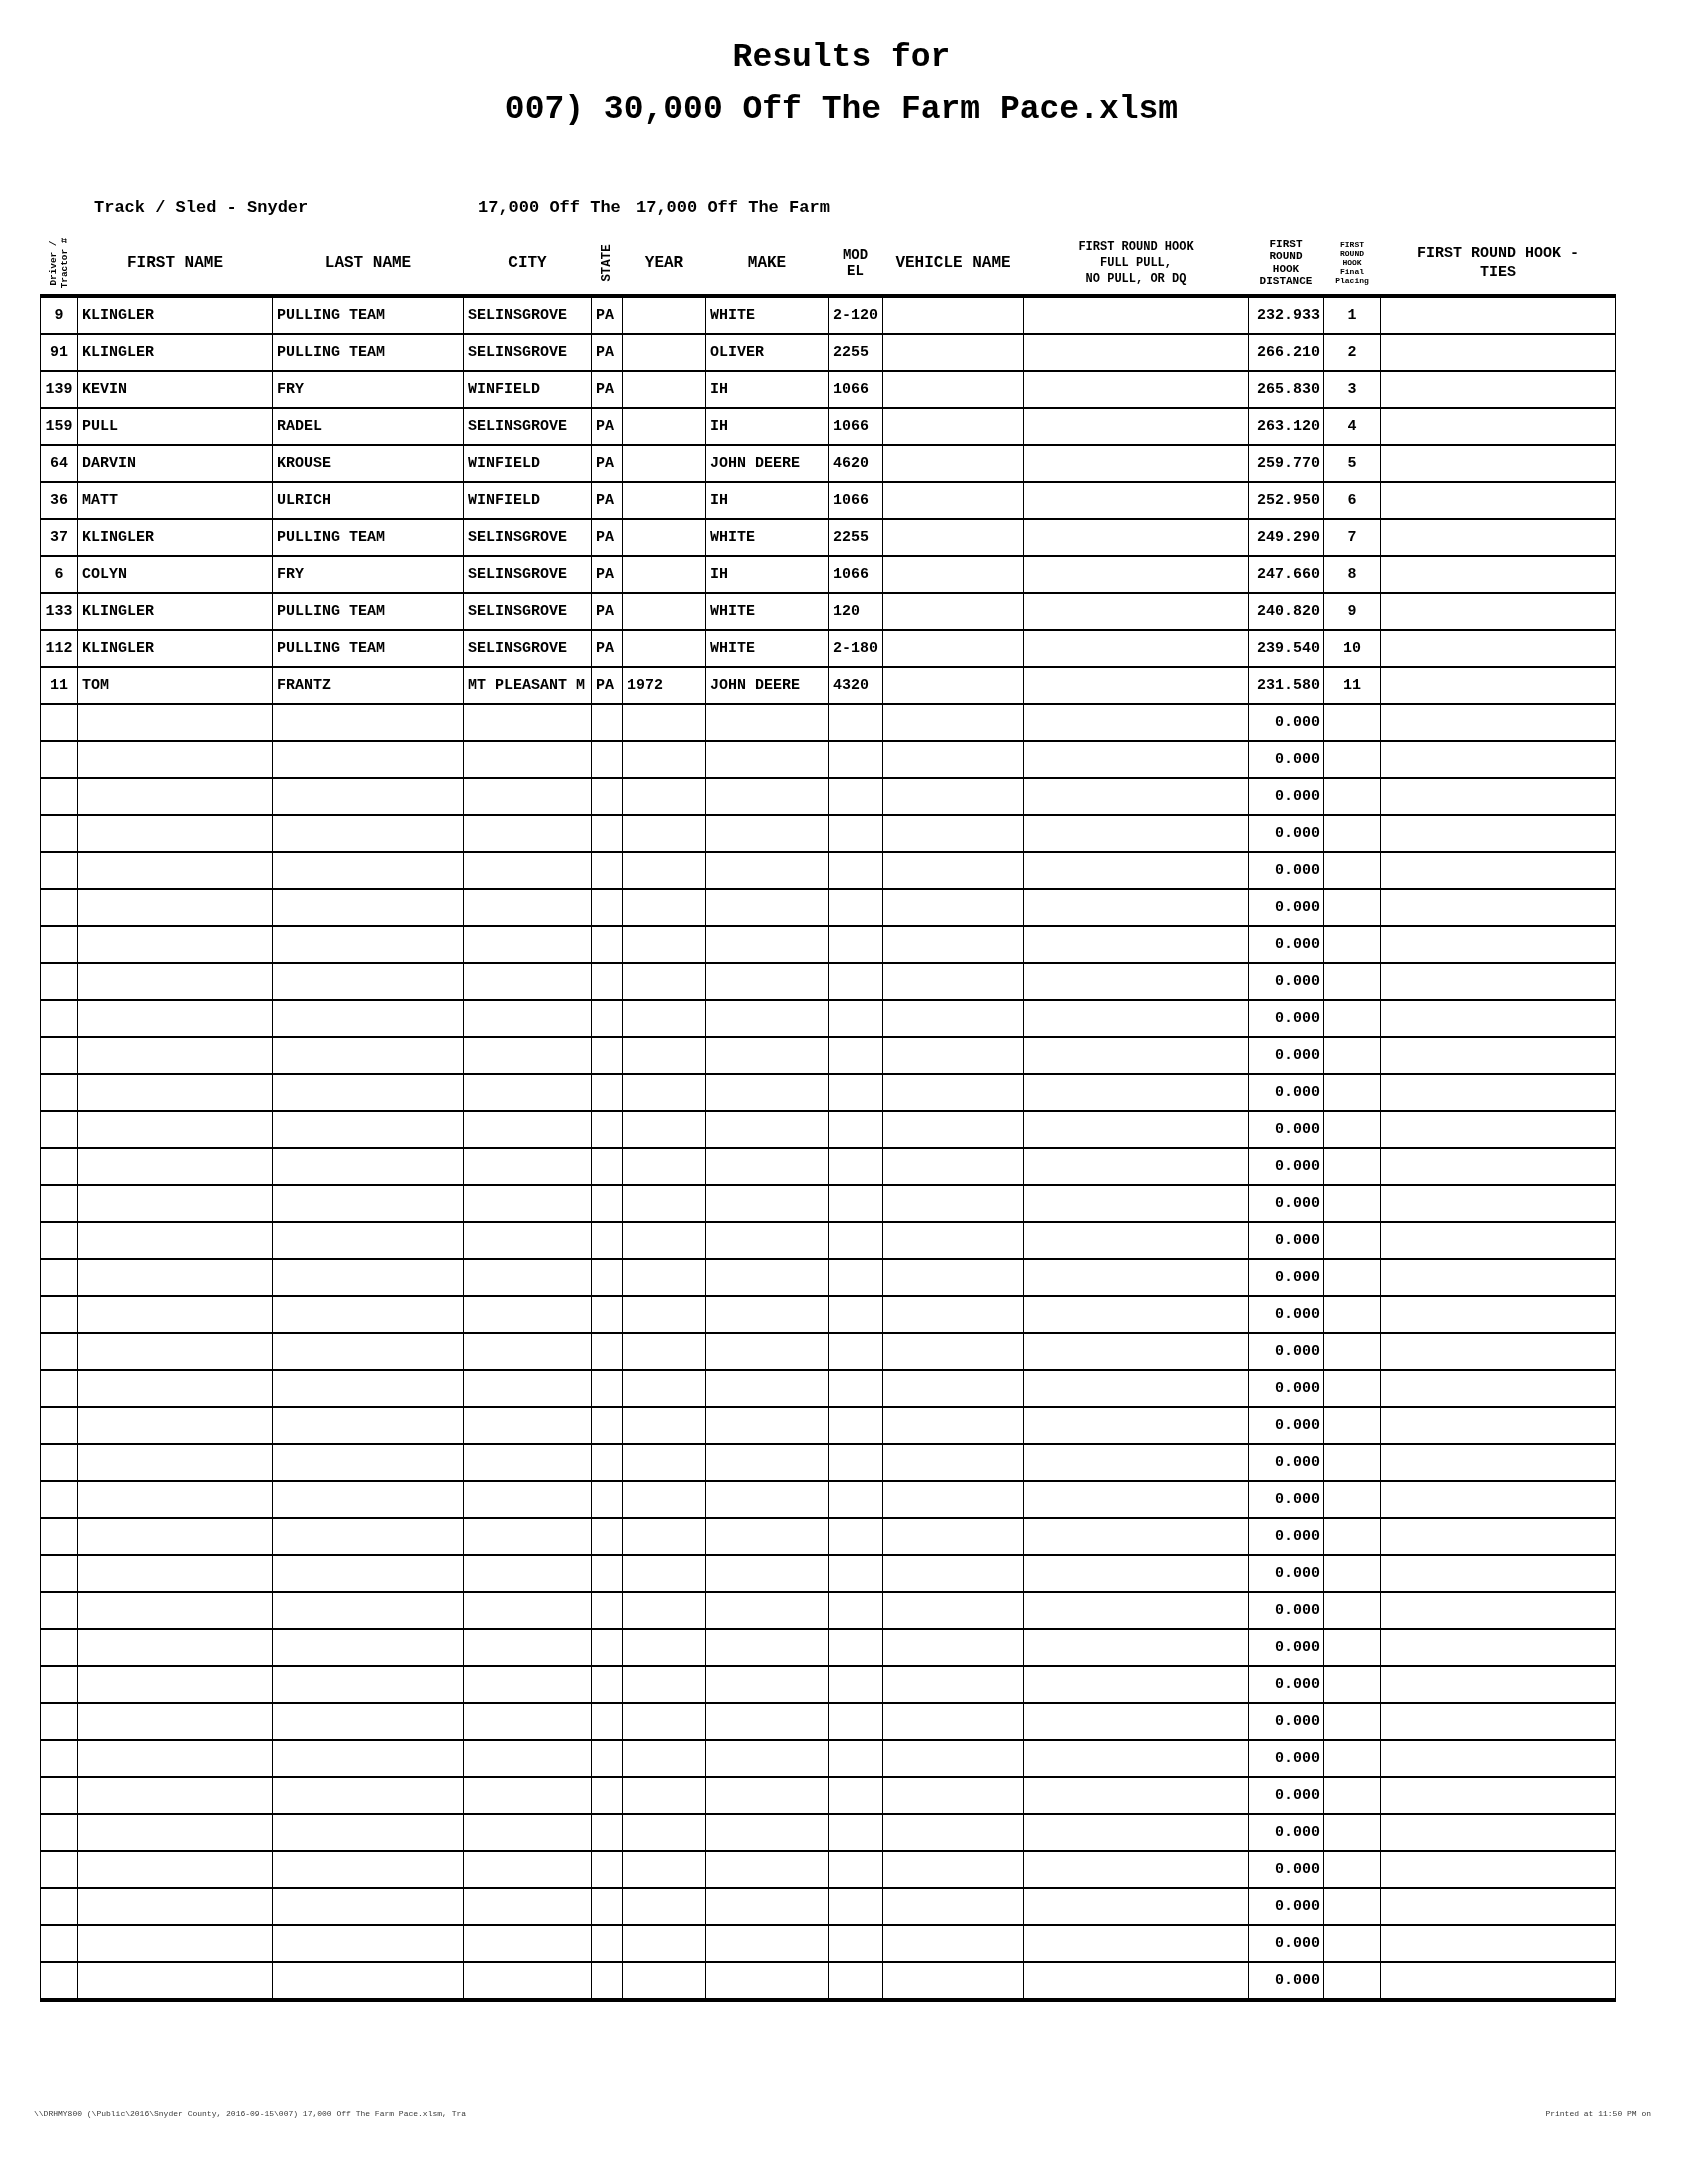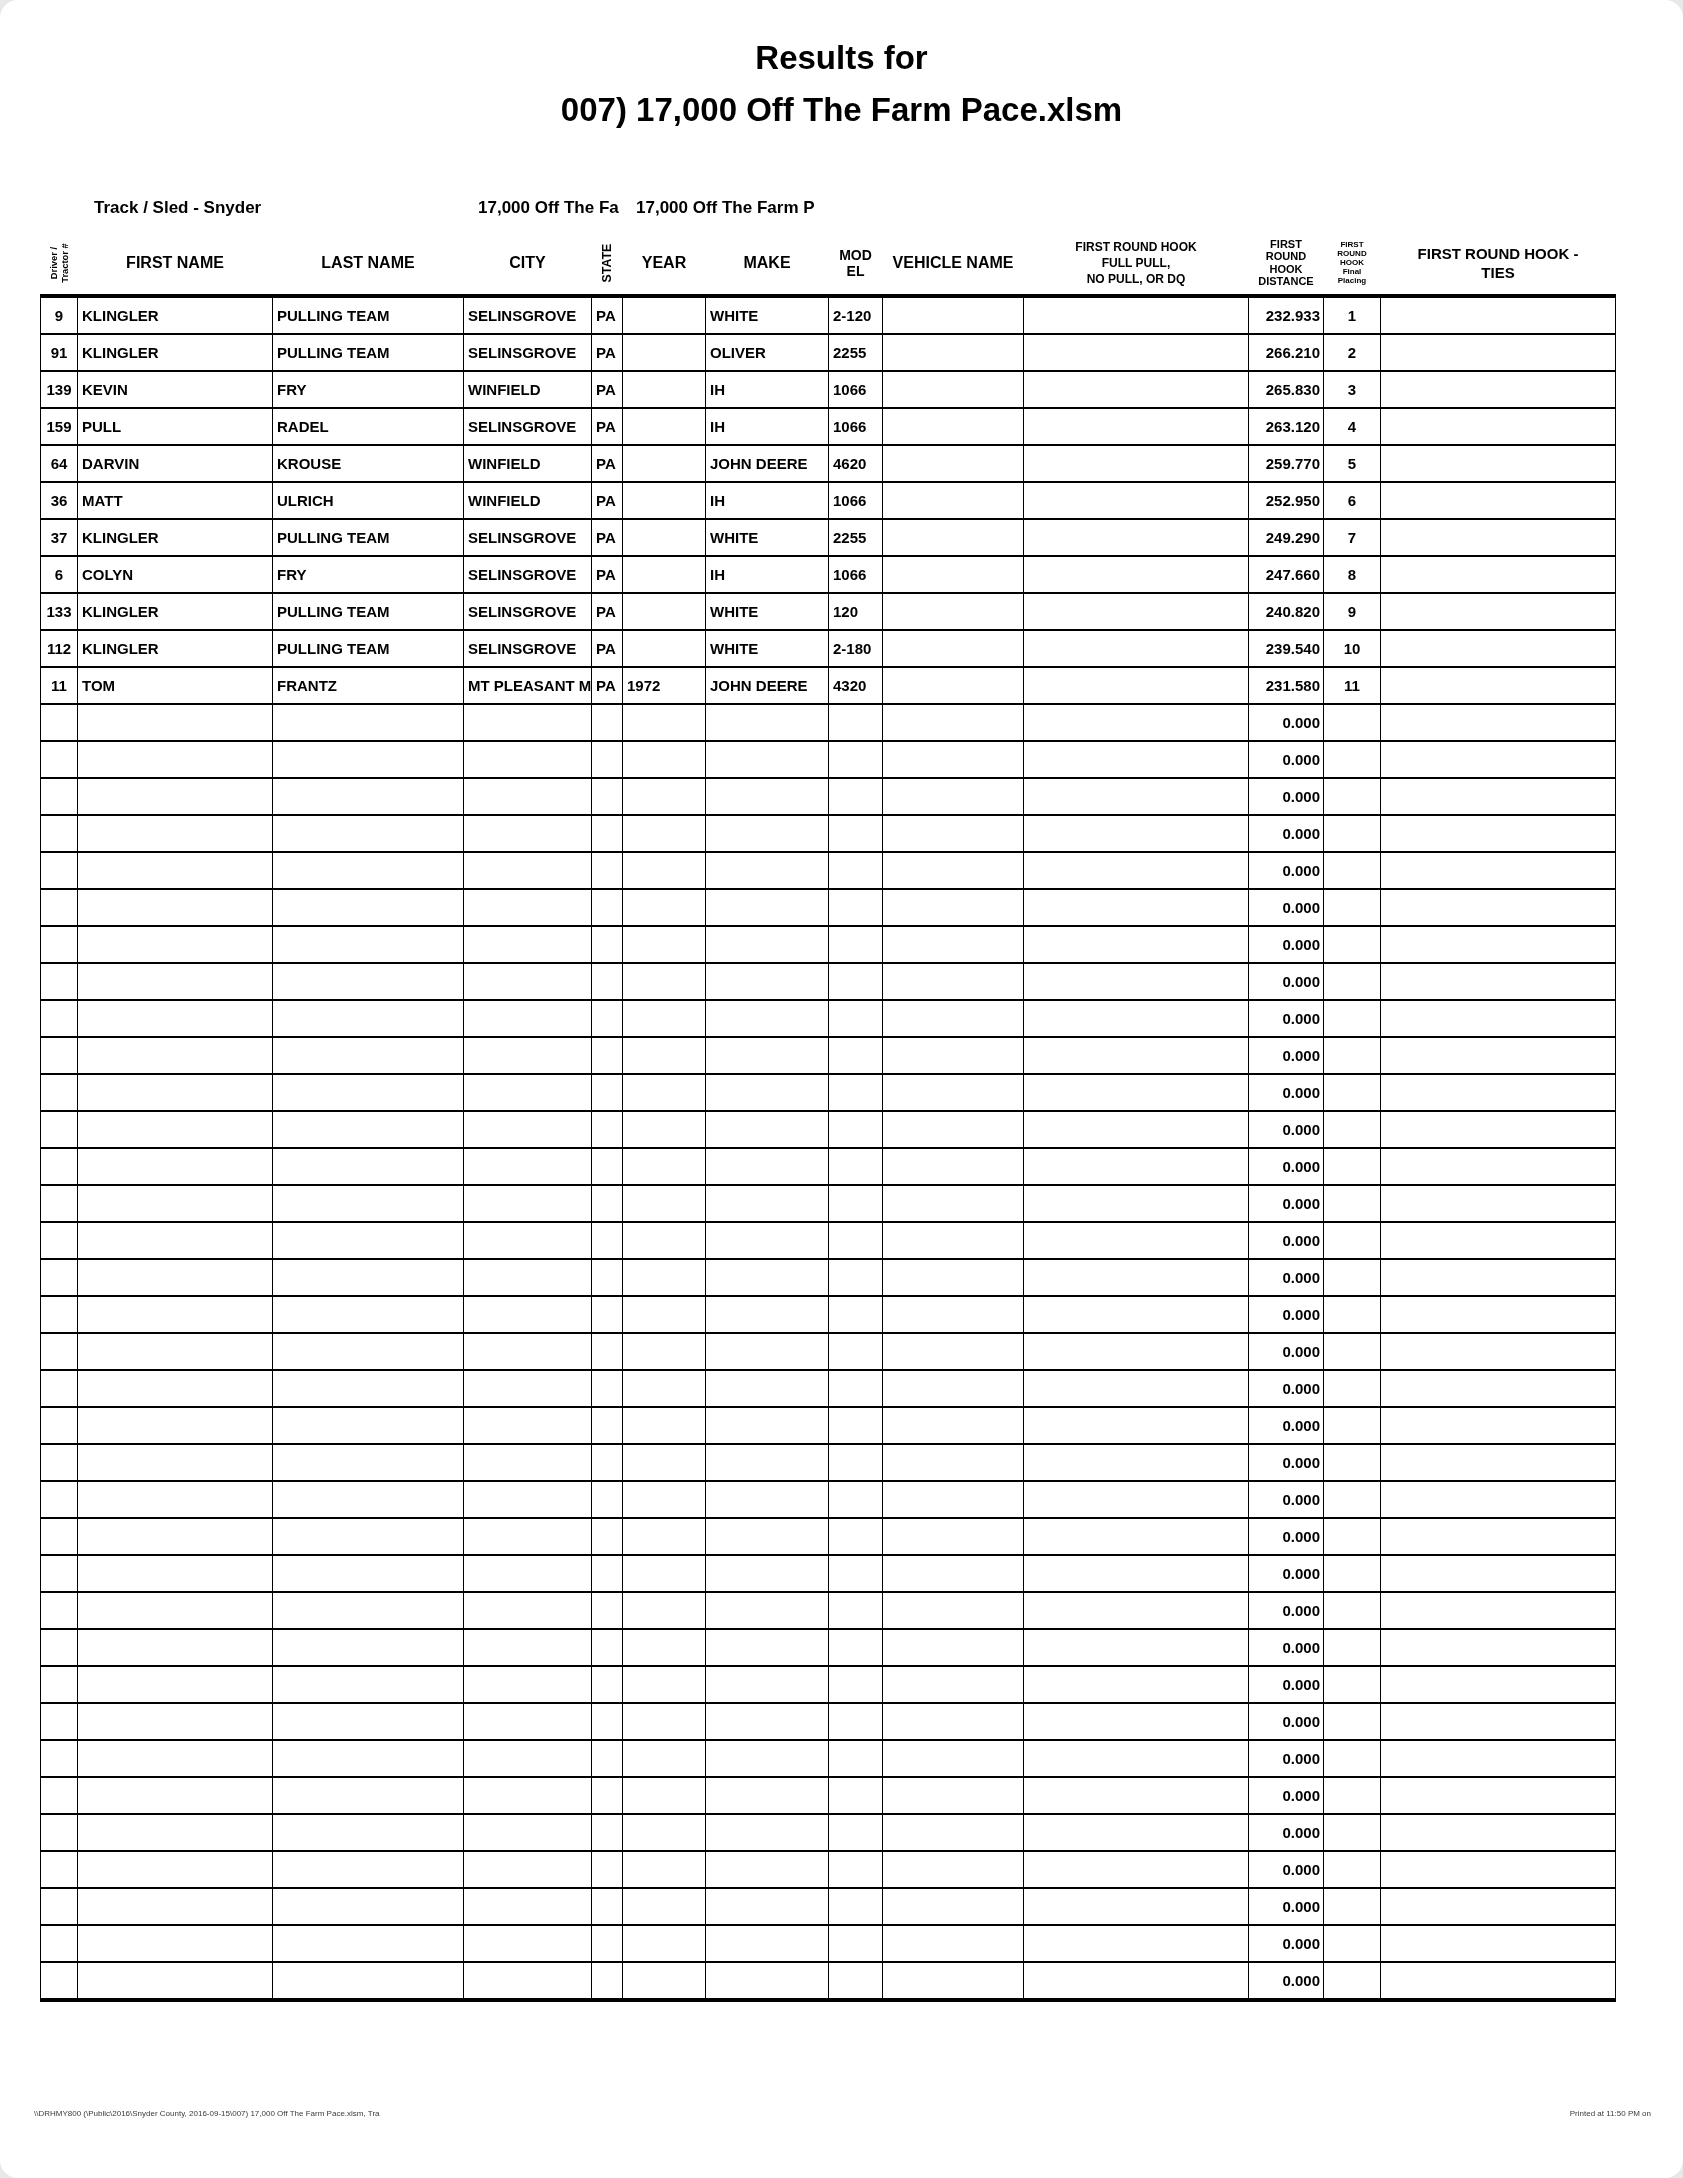--- a/index.html
+++ b/index.html
@@ -1,23 +1,22 @@
 <!DOCTYPE html>
 <html><head>
 <meta charset="utf-8">
 <style>
   html,body{margin:0;padding:0;background:#e8e8e8;}
   .page{
     position:relative;
     width:1683px;height:2178px;
     background:#ffffff;
-    font-family:Liberation Sans, sans-serif;
+    font-family:Liberation Mono, monospace;
     color:#000;
     overflow:hidden;
-    border-radius:18px;
   }
   .title-block{
     position:absolute;left:0;top:38px;width:1683px;
     text-align:center;font-weight:bold;
   }
   .title-line1{font-size:33px;line-height:40px;}
   .title-line2{font-size:33px;line-height:40px;margin-top:12px;}
   .meta-row{position:absolute;top:198px;left:10px;width:1683px;height:26px;font-weight:bold;font-size:17px;}
   .meta-track{position:absolute;left:84px;top:0;white-space:nowrap;}
   .meta-clip1{position:absolute;left:468px;top:0;width:154px;overflow:hidden;white-space:nowrap;}
@@ -64,21 +63,21 @@
   .footer-left{position:absolute;left:34px;top:0;white-space:nowrap;}
   .footer-right{position:absolute;right:32px;top:0;white-space:nowrap;}
 </style>
 </head>
 <body>
 
 <div class="page">
 
   <div class="title-block">
     <div class="title-line1">Results for</div>
-    <div class="title-line2">007) 17,000 Off The Farm Pace.xlsm</div>
+    <div class="title-line2">007) 30,000 Off The Farm Pace.xlsm</div>
   </div>
 
   <div class="meta-row">
     <div class="meta-track">Track / Sled - Snyder</div>
     <div class="meta-clip1">17,000 Off The Fa</div>
     <div class="meta-clip2">17,000 Off The Farm P</div>
   </div>
 
   <table class="results">
     <colgroup>

